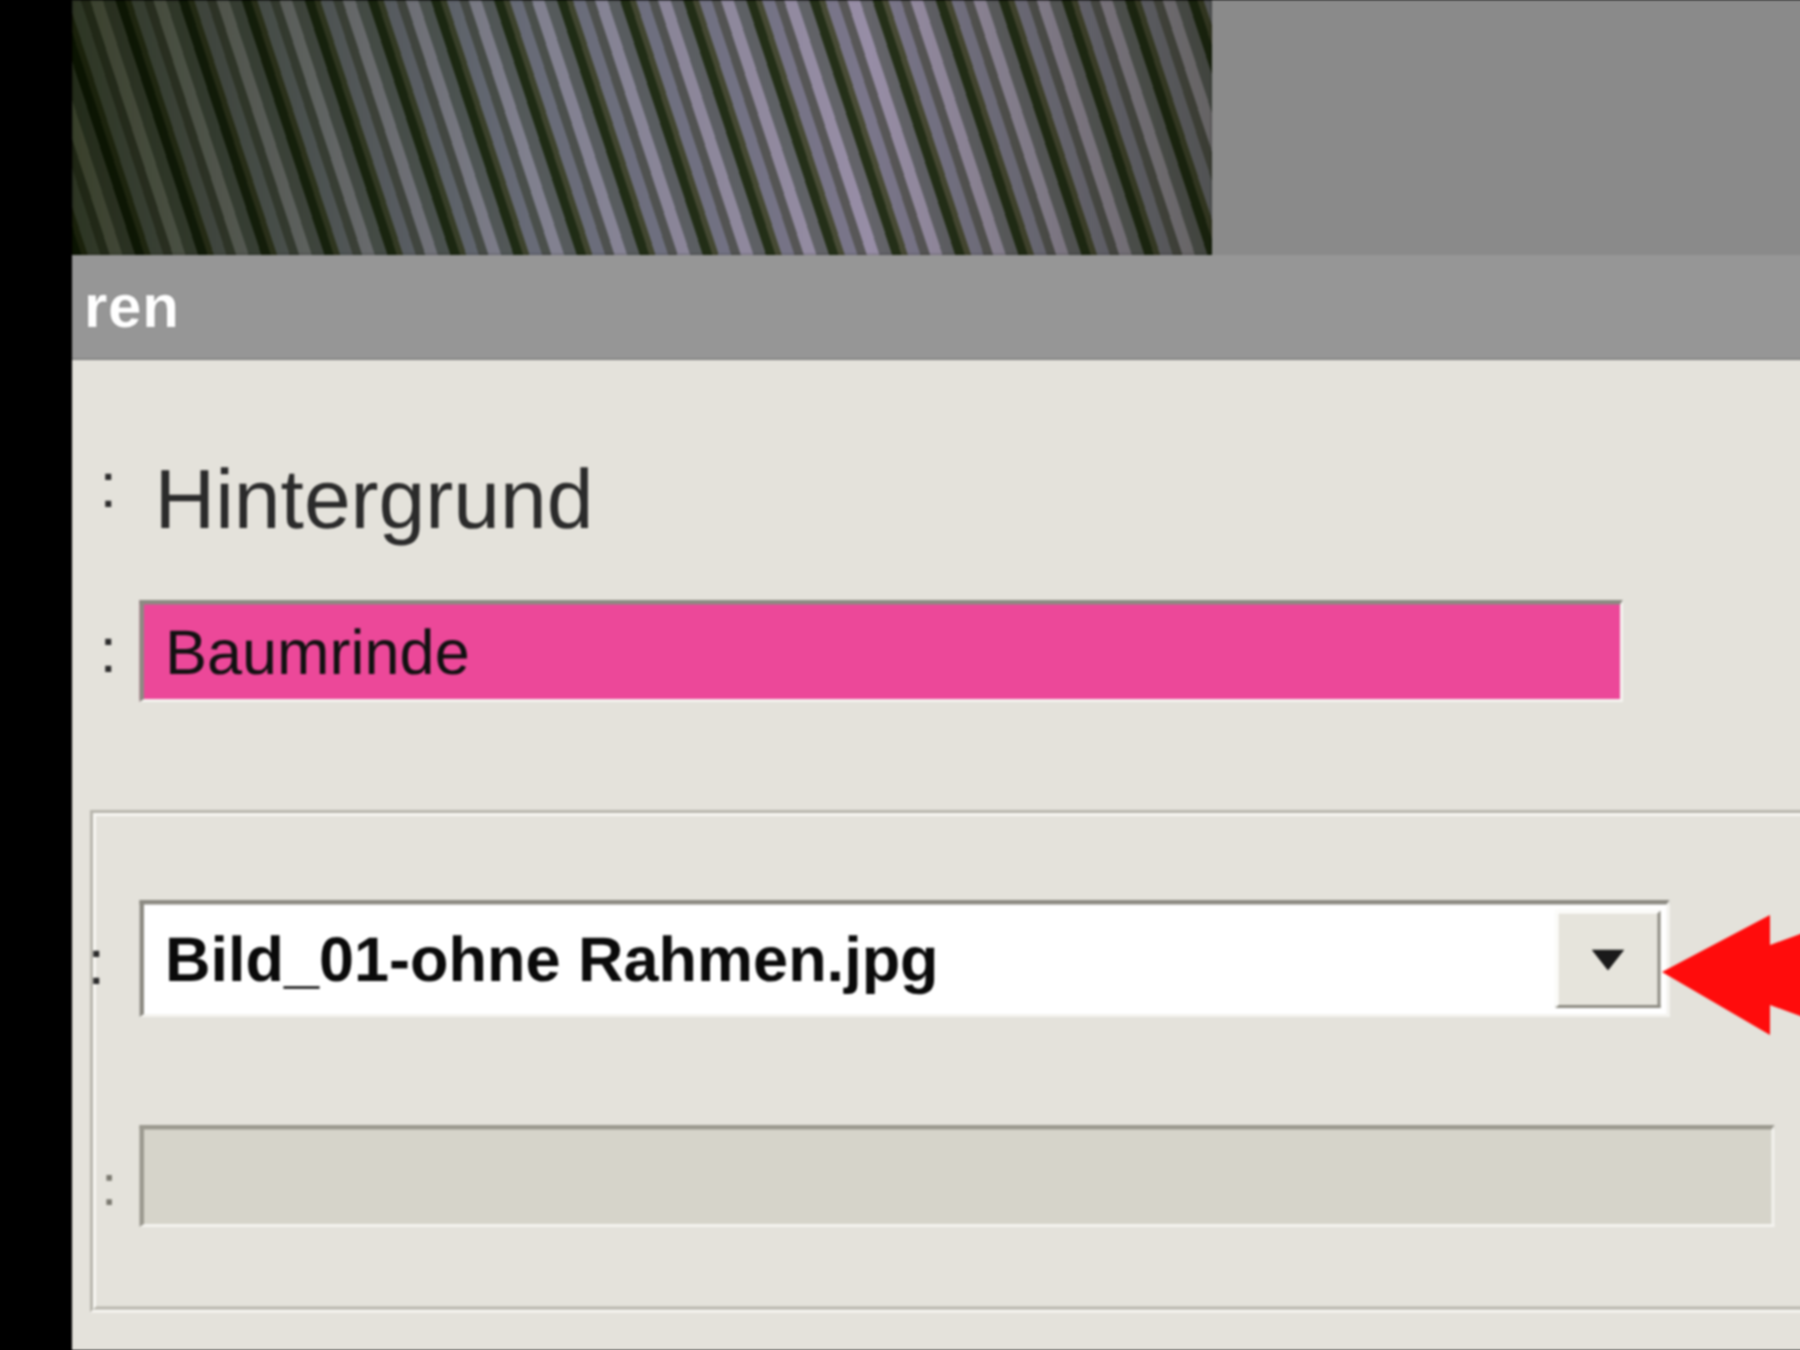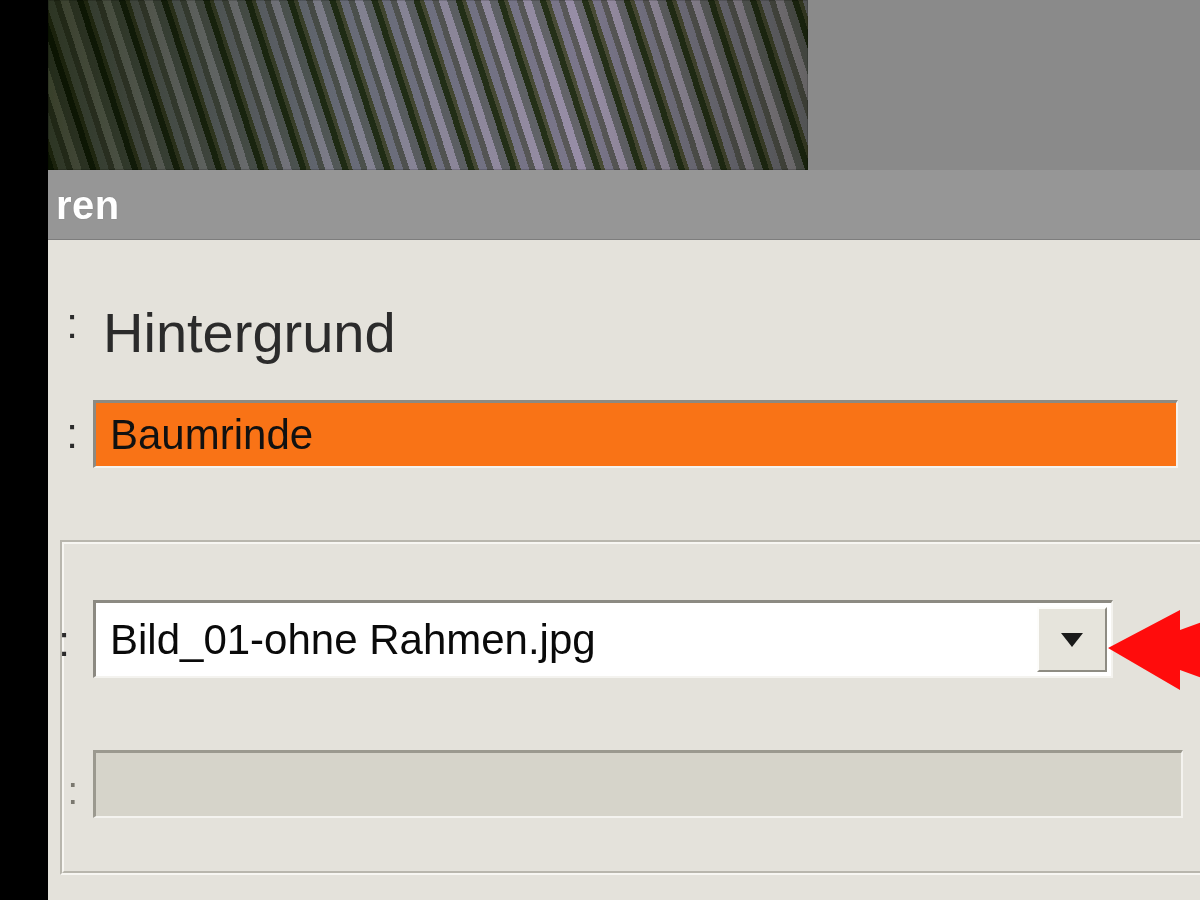--- a/index.html
+++ b/index.html
@@ -111,23 +111,23 @@
     top: 170px;
     font-size: 42px;
     color: #2b2b2b;
     width: 30px;
     text-align: right;
   }
   .text-input {
     position: absolute;
     left: 45px;
     top: 160px;
-    width: 1085px;
+    width: 989px;
     height: 68px;
-    background: #f97316;
+    background: #ec4899;
     border-top: 3px solid #8c8a82;
     border-left: 3px solid #8c8a82;
     border-right: 2px solid #f4f3ef;
     border-bottom: 2px solid #f4f3ef;
     box-sizing: border-box;
     font-size: 42px;
     color: #111;
     padding: 6px 14px;
     line-height: 52px;
   }
@@ -196,20 +196,21 @@
     width: 1020px;
     height: 78px;
     background: #ffffff;
     border-top: 3px solid #8c8a82;
     border-left: 3px solid #8c8a82;
     border-right: 2px solid #f4f3ef;
     border-bottom: 2px solid #f4f3ef;
     box-sizing: border-box;
     display: flex;
     align-items: center;
+    font-weight: bold;
   }
   .combo-text {
     flex: 1;
     font-size: 42px;
     color: #111;
     padding: 0 14px;
     white-space: nowrap;
   }
   .combo-text .hl {
     color: #0a0a0a;

